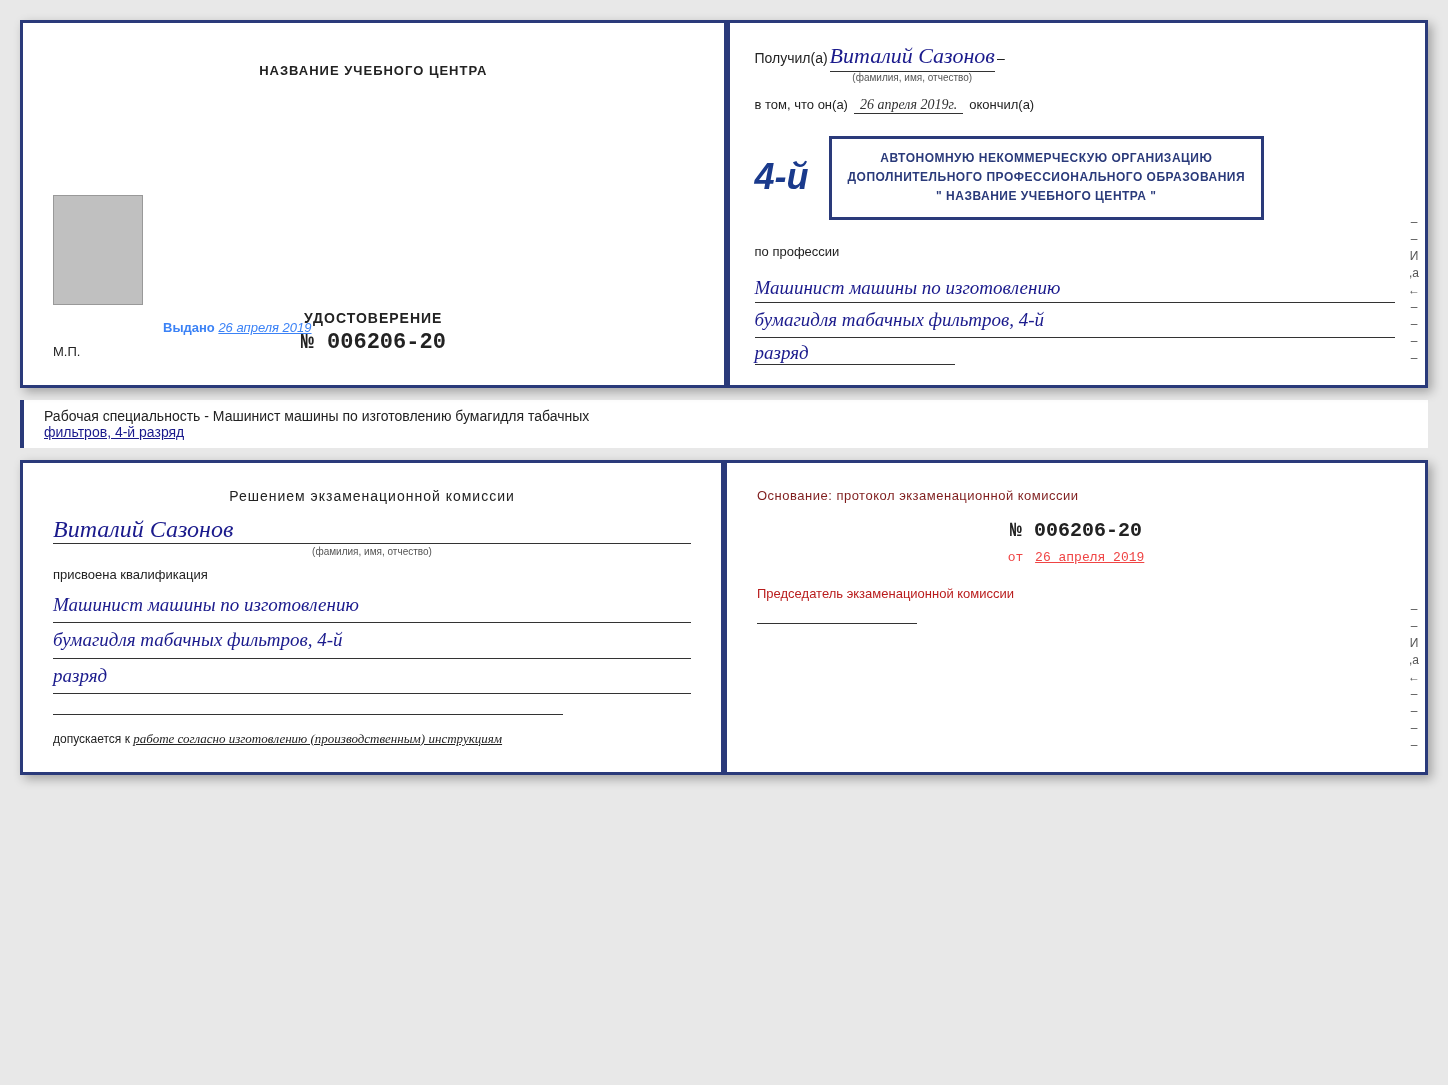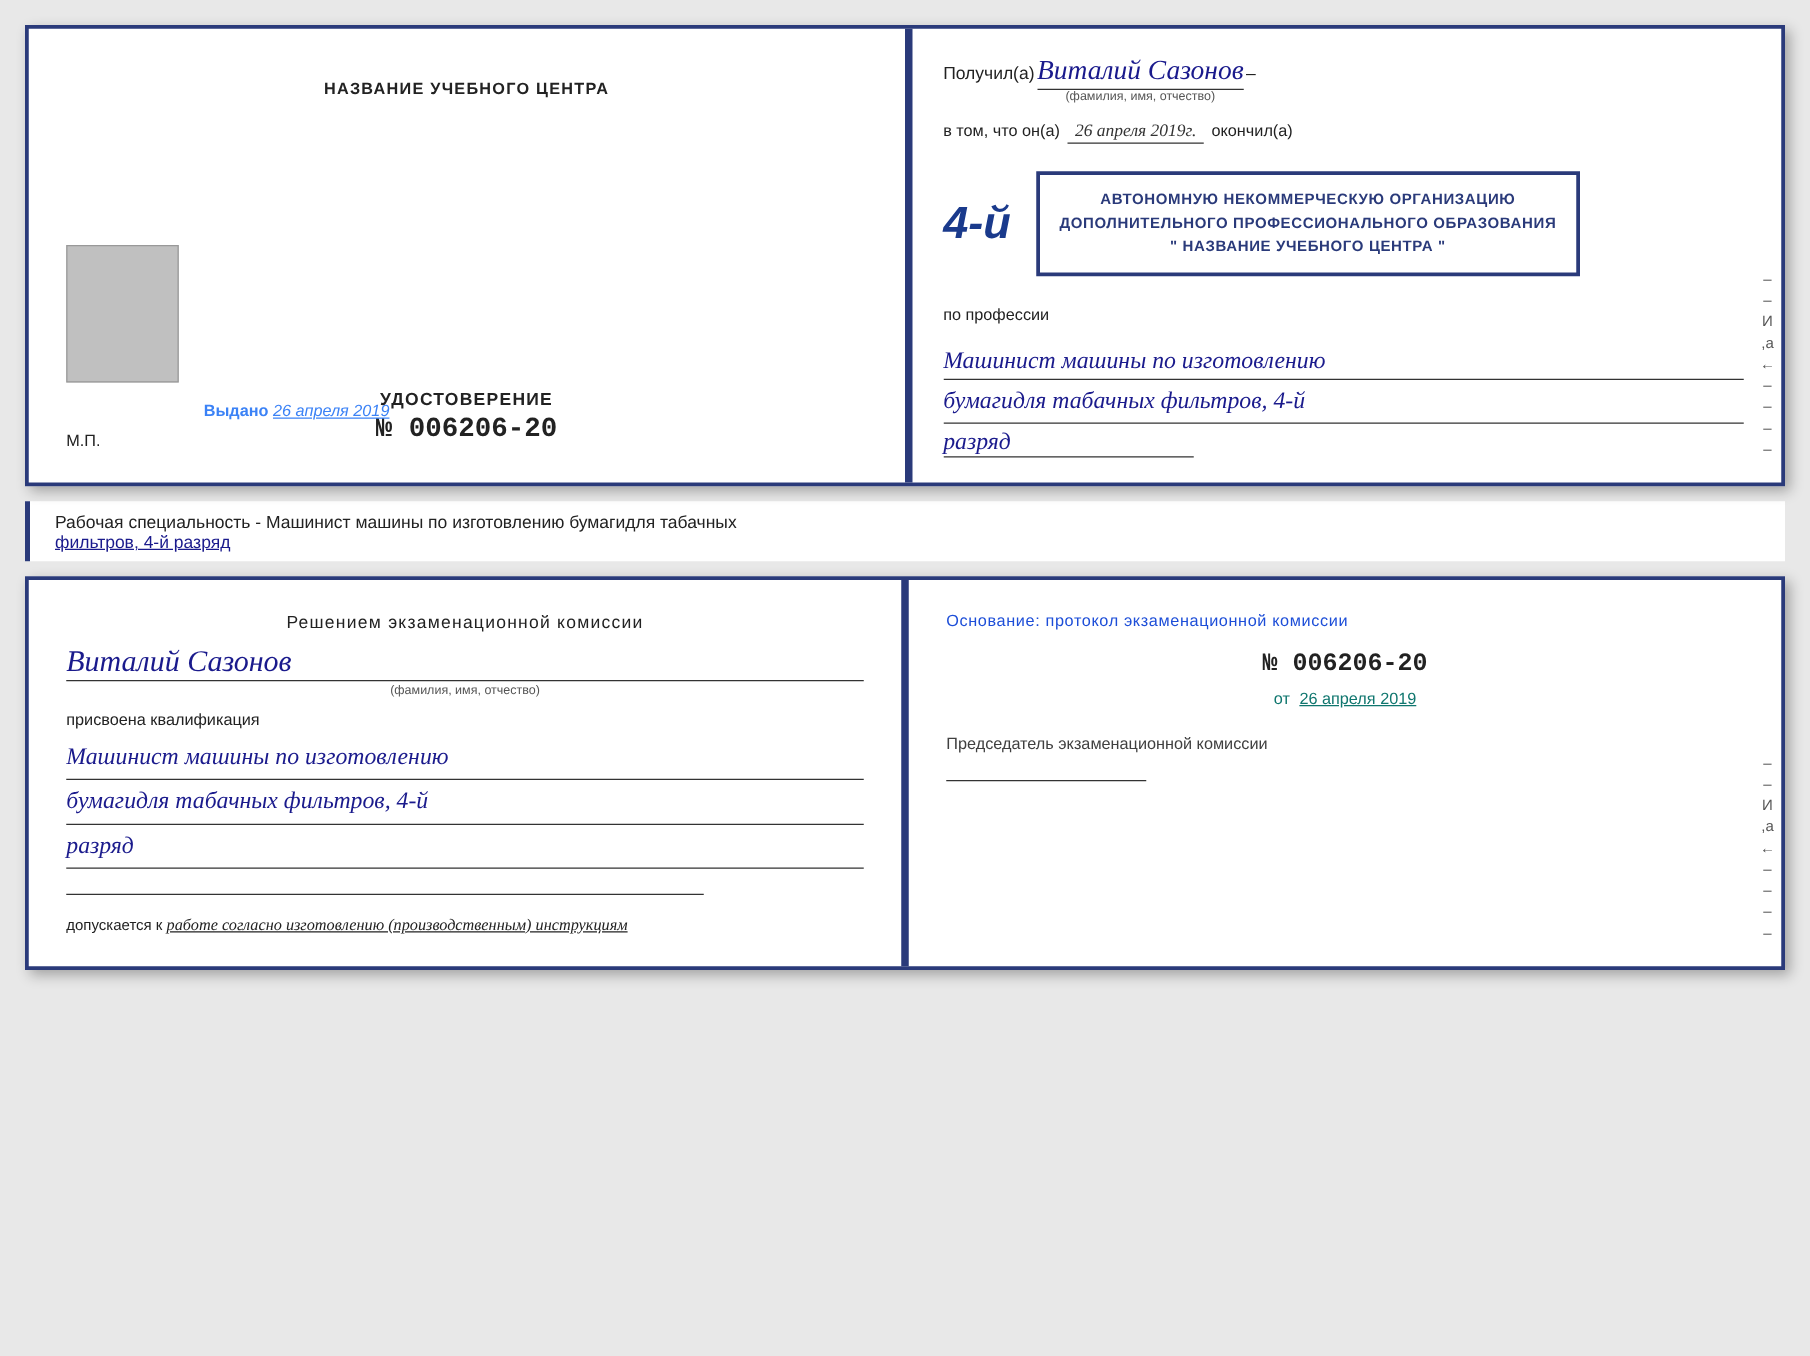--- a/index.html
+++ b/index.html
@@ -327,47 +327,48 @@
       font-style: italic;
       font-size: 13px;
       color: #222;
       text-decoration: underline;
     }
 
     
     .osnov-label {
       font-size: 13px;
       letter-spacing: 0.5px;
-      color: #1d4ed8;
+      color: #7f1d1d;
       margin-bottom: 16px;
     }
 
     .protocol-number {
       font-size: 20px;
       font-family: 'Courier New', monospace;
       font-weight: bold;
       color: #222;
       text-align: center;
       margin-bottom: 8px;
     }
 
     .protocol-date {
       font-size: 13px;
-      color: #0f766e;
+      color: #ef4444;
       text-align: center;
       margin-bottom: 20px;
+      font-family: Liberation Mono, monospace;
     }
 
     .signature-block {
       margin-top: 16px;
     }
 
     .sig-role {
       font-size: 13px;
-      color: #404040;
+      color: #b91c1c;
       margin-bottom: 20px;
       line-height: 1.4;
     }
 
     .sig-line {
       width: 160px;
       border-bottom: 1px solid #333;
       margin-top: 6px;
     }
 

